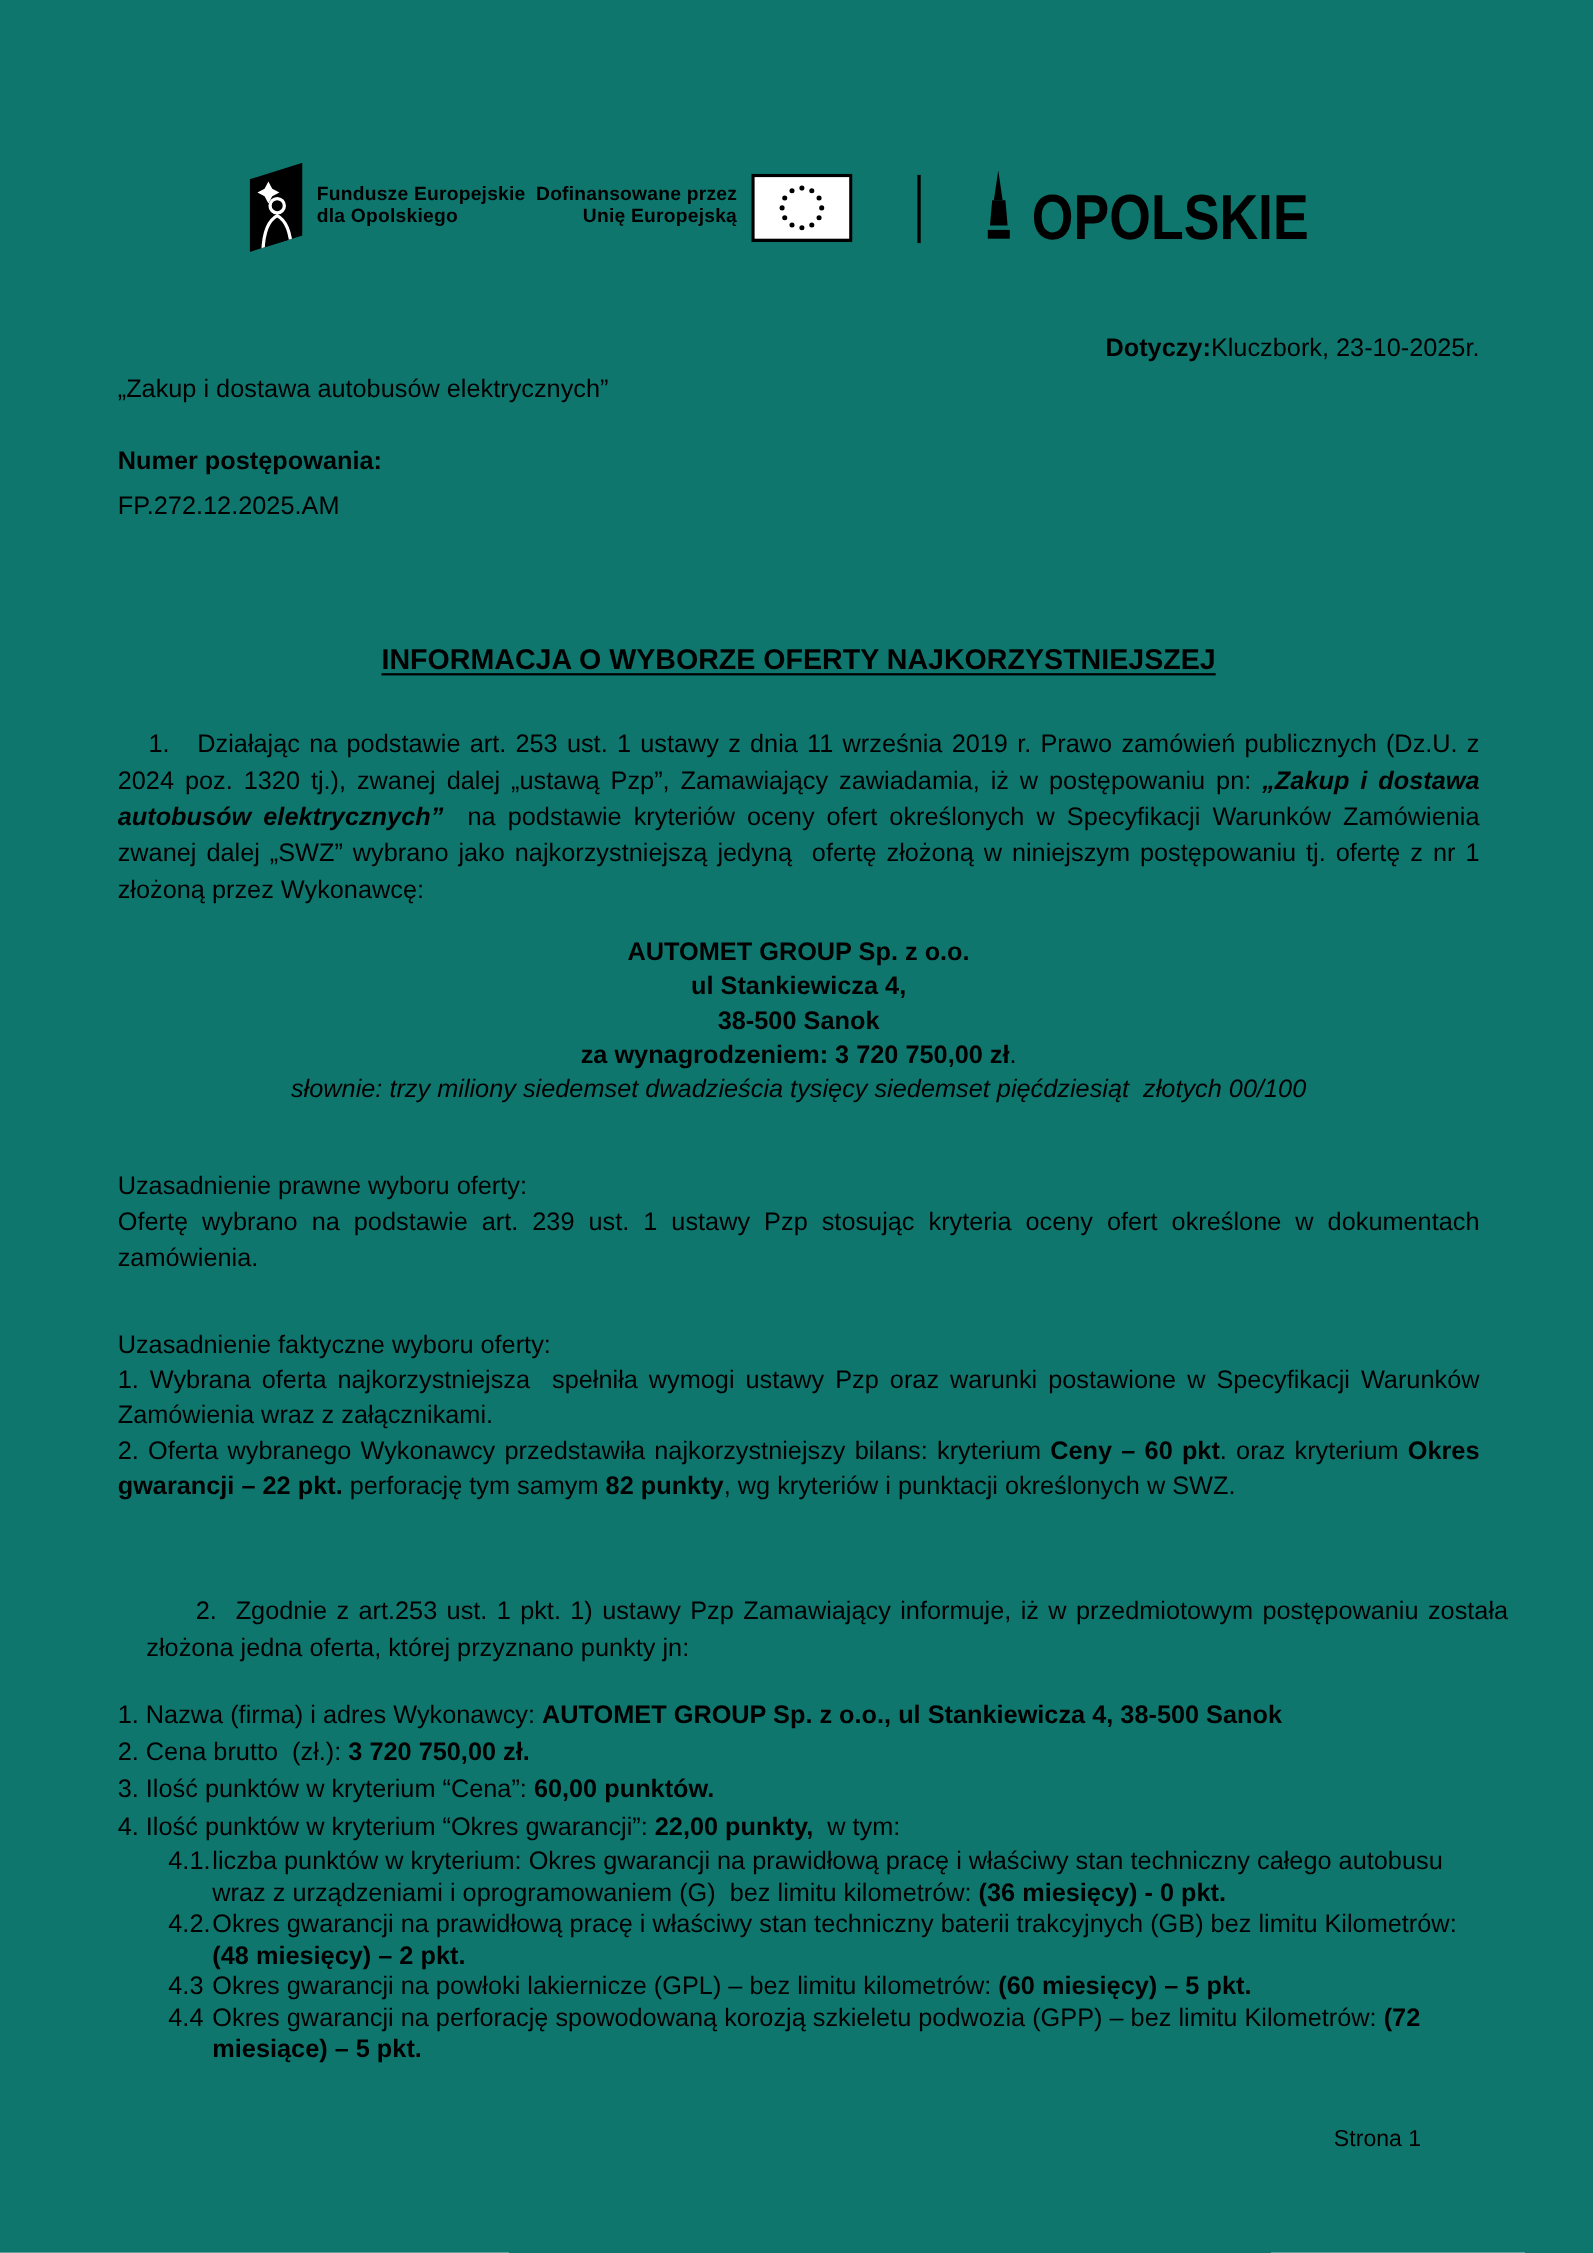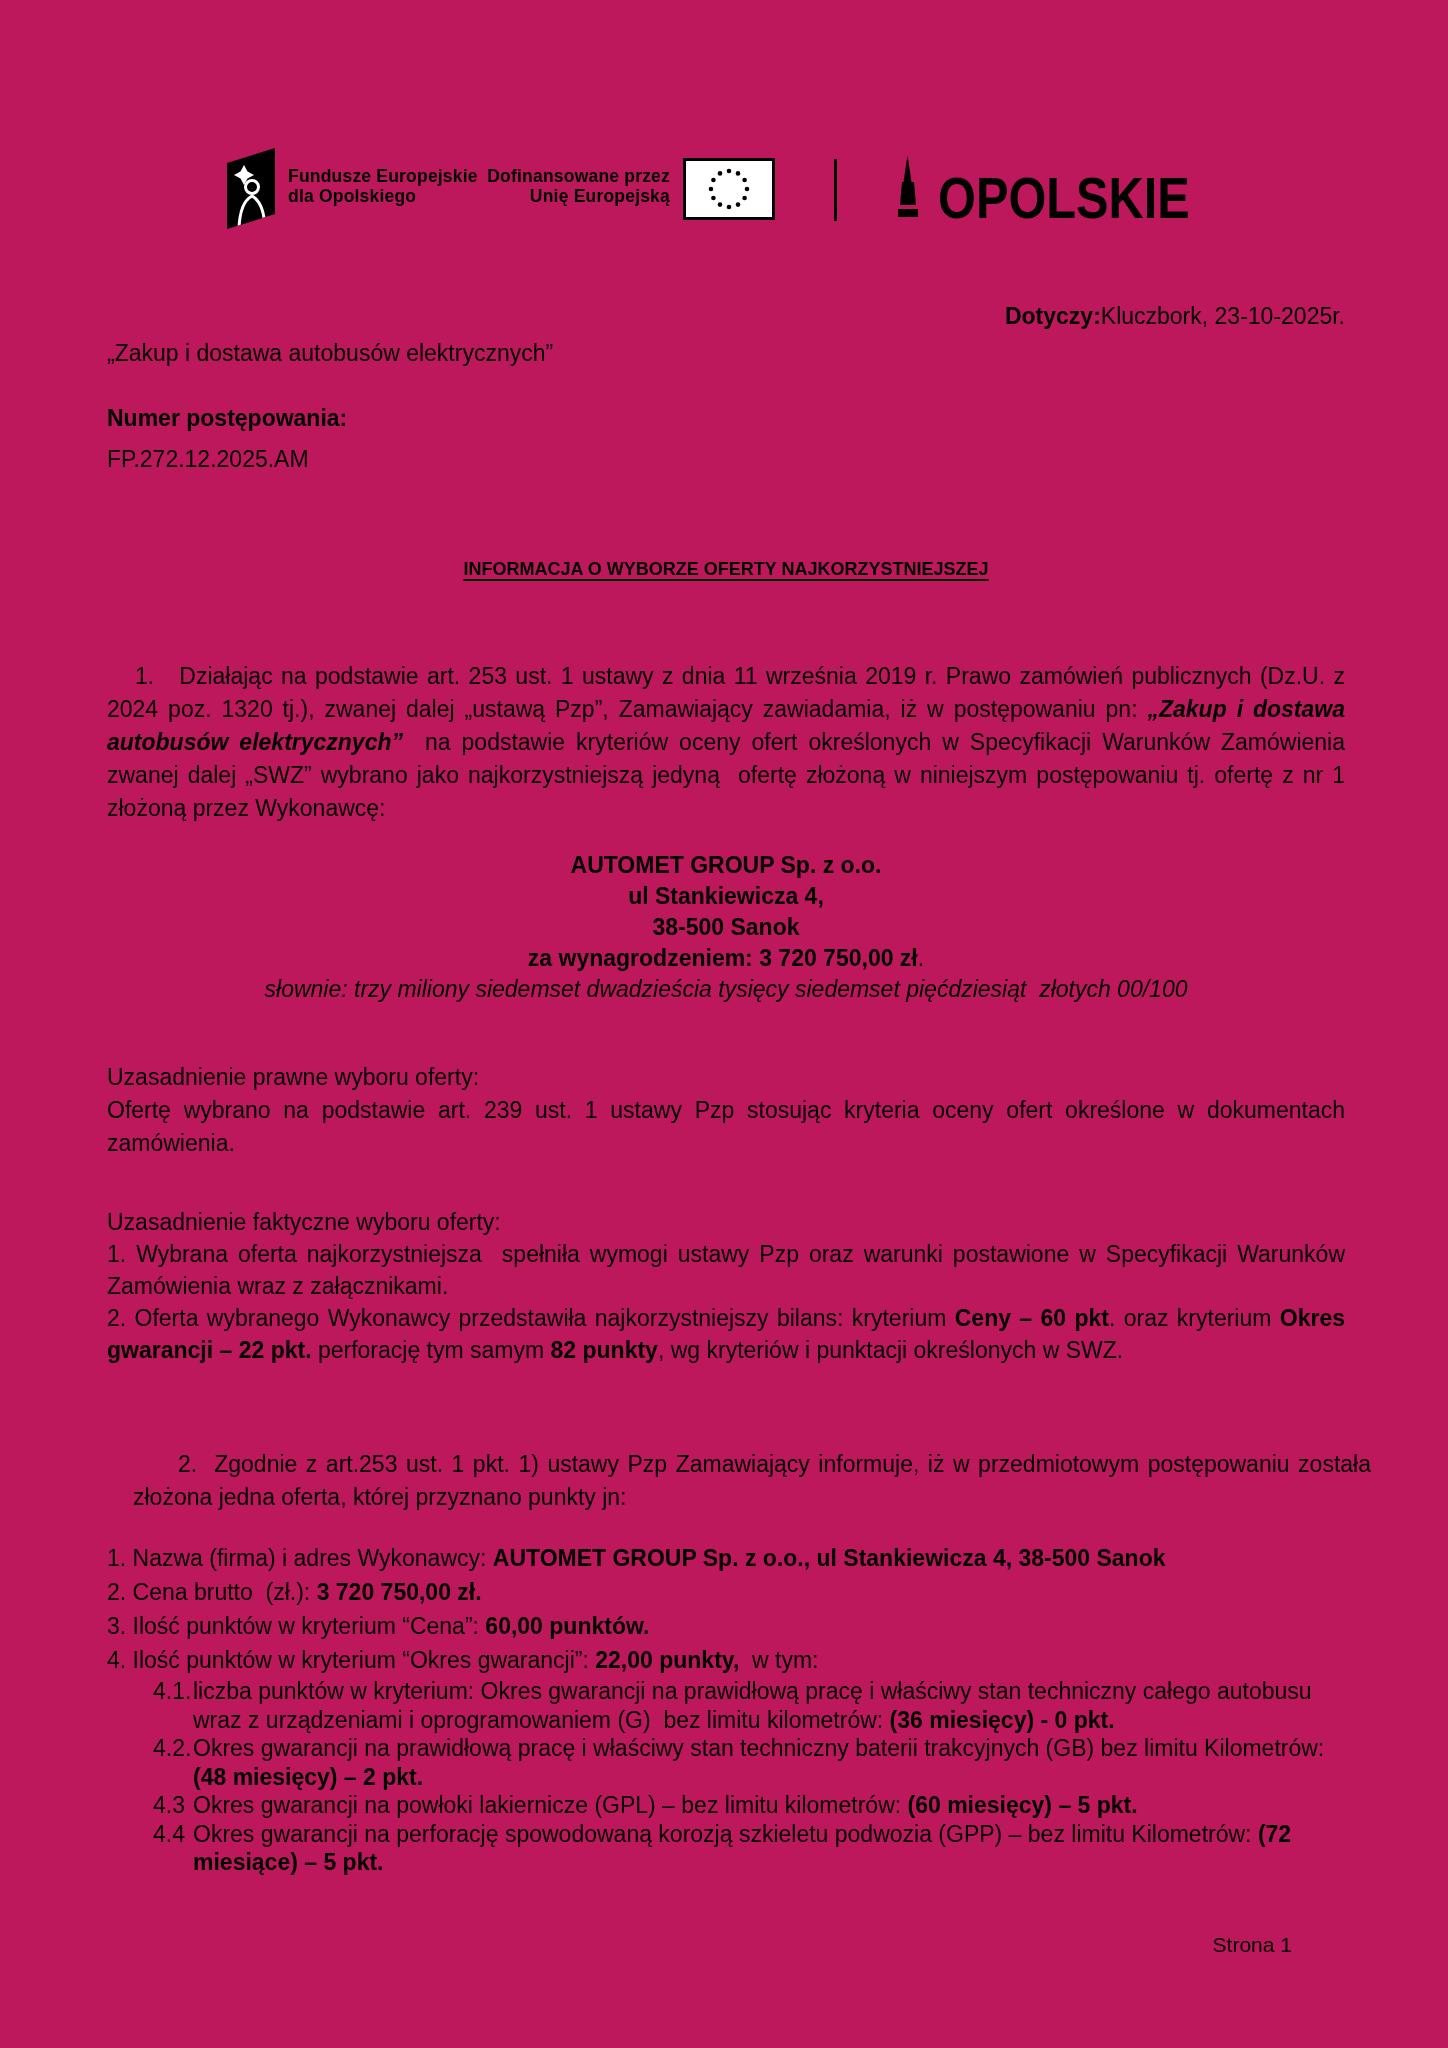--- a/index.html
+++ b/index.html
@@ -1,20 +1,20 @@
 <!DOCTYPE html>
 <html lang="pl"><head>
 <meta charset="utf-8">
 <style>
   html,body{margin:0;padding:0;background:#e8e8e8;}
   .page{
     position:relative;
     width:1448px;height:2048px;
     margin:0 auto;
-    background:#be185d;
+    background:#0f766e;
     color:#000000;
     font-family:"Liberation Sans","DejaVu Sans",sans-serif;
     font-size:23px;line-height:33px;
     overflow:hidden;
   }
   .abs{position:absolute;}
   .content{left:107px;width:1238px;}
   b{font-weight:bold;}
   i{font-style:italic;}
 
@@ -28,21 +28,21 @@
   .opolskie-text{left:938px;top:169px;font-size:58px;line-height:58px;font-weight:bold;transform:scaleX(0.84);transform-origin:left top;white-space:nowrap;}
 
   
   .row-dotyczy{top:300px;display:flex;justify-content:flex-end;}
   .row-dotyczy .lbl{font-weight:bold;}
   .subject{top:337px;}
   .numer{top:402px;font-weight:bold;}
   .fp{top:443px;}
 
   
-  .title{top:553px;text-align:center;font-weight:bold;font-size:18px;}
+  .title{top:583px;text-align:center;font-weight:bold;font-size:26px;}
   .title span{text-decoration:underline;text-decoration-thickness:2px;text-underline-offset:4px;}
 
   
   .para1{top:660px;text-align:justify;text-indent:28px;}
   .winner{top:850px;text-align:center;line-height:31px;font-weight:bold;}
   .winner .words{font-weight:normal;font-style:italic;}
   .winner .tail{font-weight:normal;}
   .legal{top:1061px;}
   .legal .jbody{text-align:justify;}
   .factual{top:1206px;line-height:32px;}

